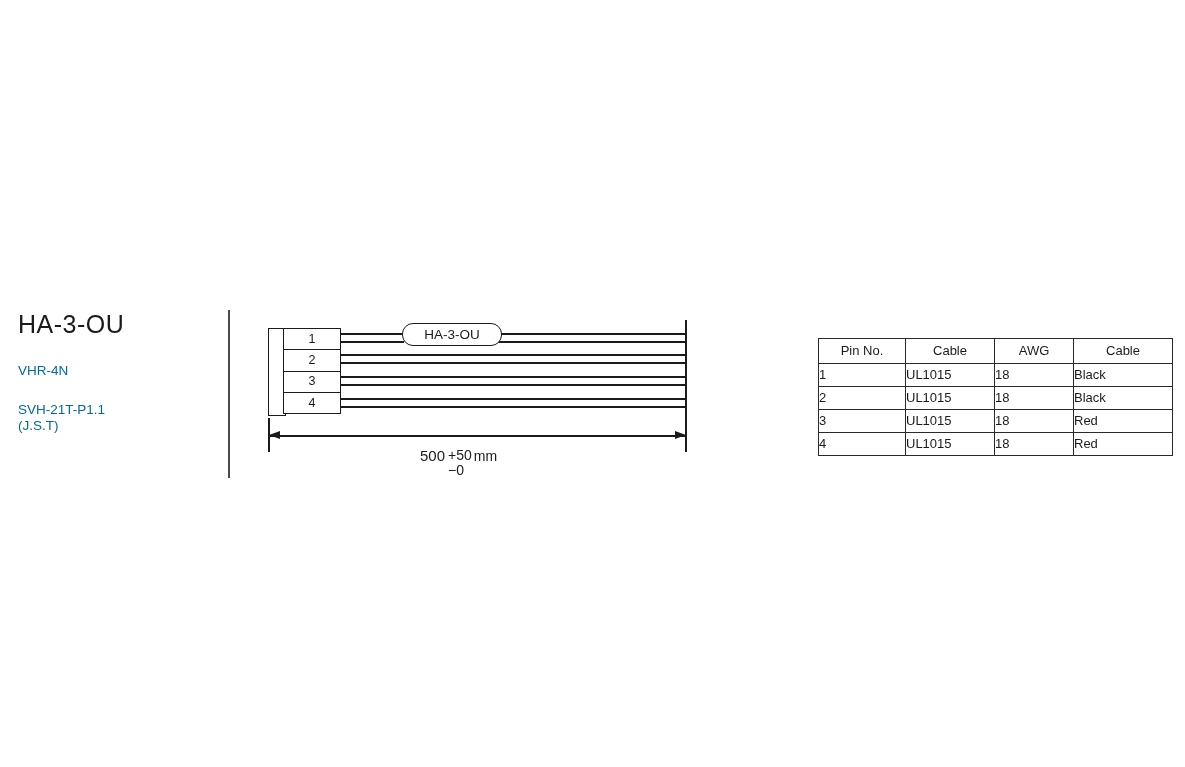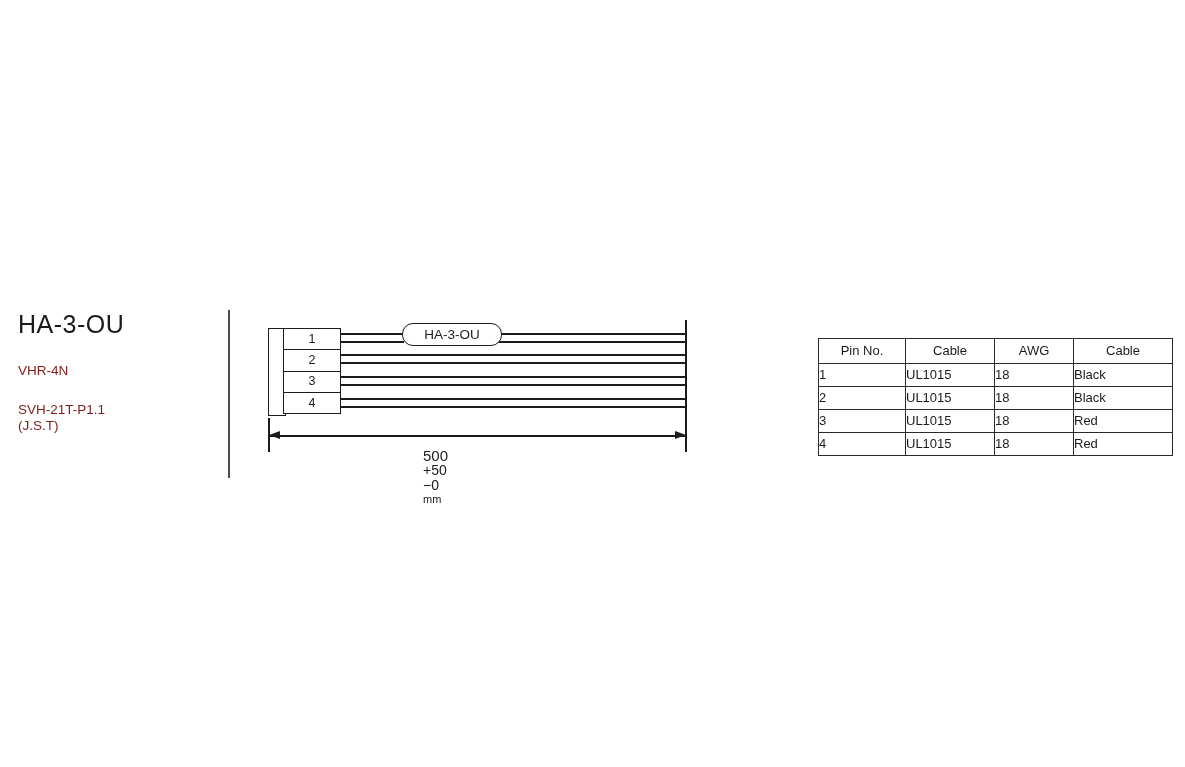--- a/index.html
+++ b/index.html
@@ -31,21 +31,21 @@
   }
   .part-title {
     font-size: 25px;
     letter-spacing: 0.5px;
     color: #1b1b1b;
     line-height: 1;
     white-space: nowrap;
   }
   .sub-line {
     font-size: 13.5px;
-    color: #7f1d1d;
+    color: #0369a1;
     line-height: 1.05;
     white-space: nowrap;
   }
   .sub1 { margin-top: 27px; }
   .sub2 { margin-top: 25px; }
   .sub3 { margin-top: 2px; }
 
   
   .divider {
     position: absolute;
@@ -152,33 +152,32 @@
 
   .dim-text {
     position: absolute;
     left: 170px;
     top: 147px;
     font-size: 15px;
     color: #1b1b1b;
     white-space: nowrap;
     display: flex;
     align-items: baseline;
-    flex-direction: column;
   }
   .tol {
     display: inline-flex;
     flex-direction: column;
     font-size: 14px;
     line-height: 1.05;
     margin: 0 1px 0 3px;
     transform: translateY(-1px);
   }
   .tol .hi { }
   .tol .lo { }
-  .mm { font-size: 11px; margin-left: 1px; }
+  .mm { font-size: 14px; margin-left: 1px; }
 
   
   .tbl-wrap {
     position: absolute;
     left: 818px;
     top: 338px;
   }
   table.pinout {
     border-collapse: collapse;
     font-size: 13px;

